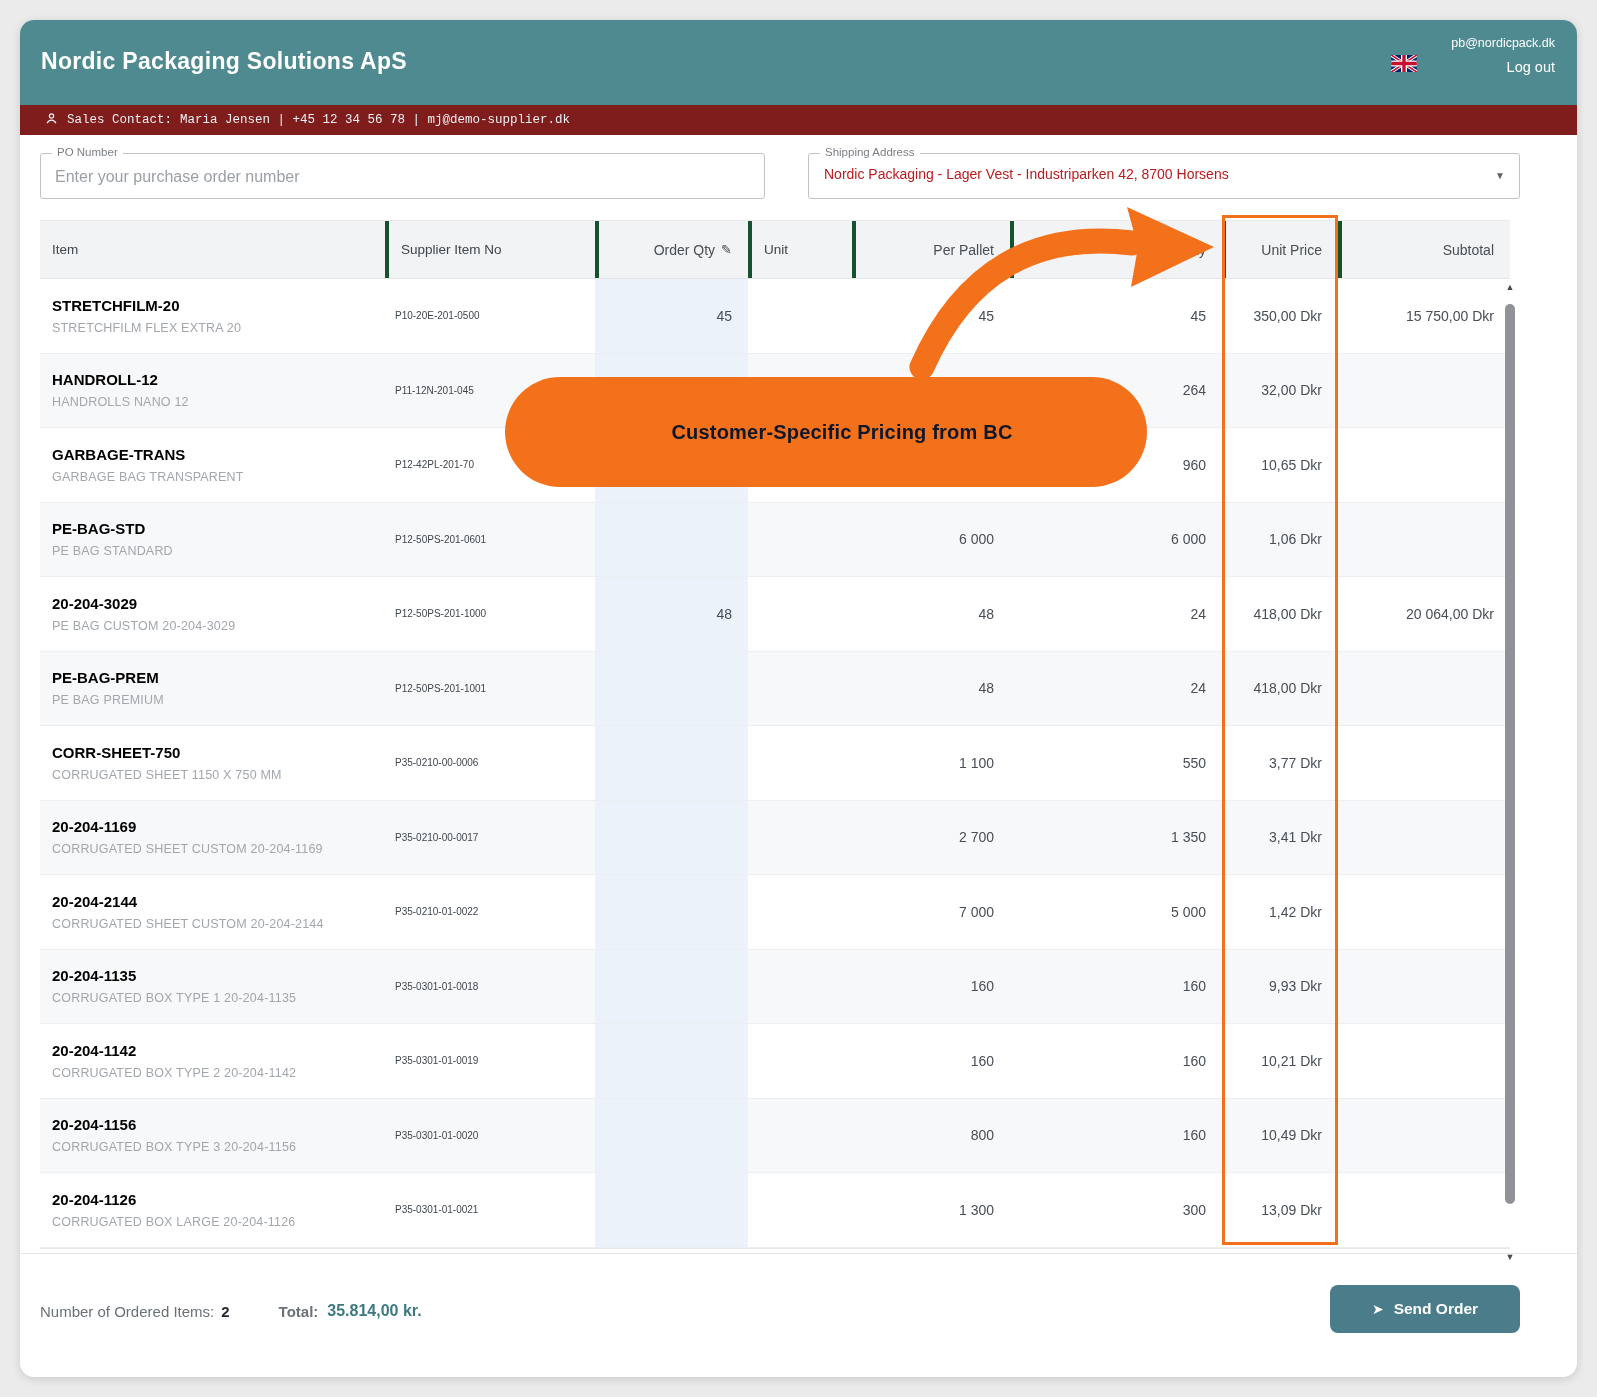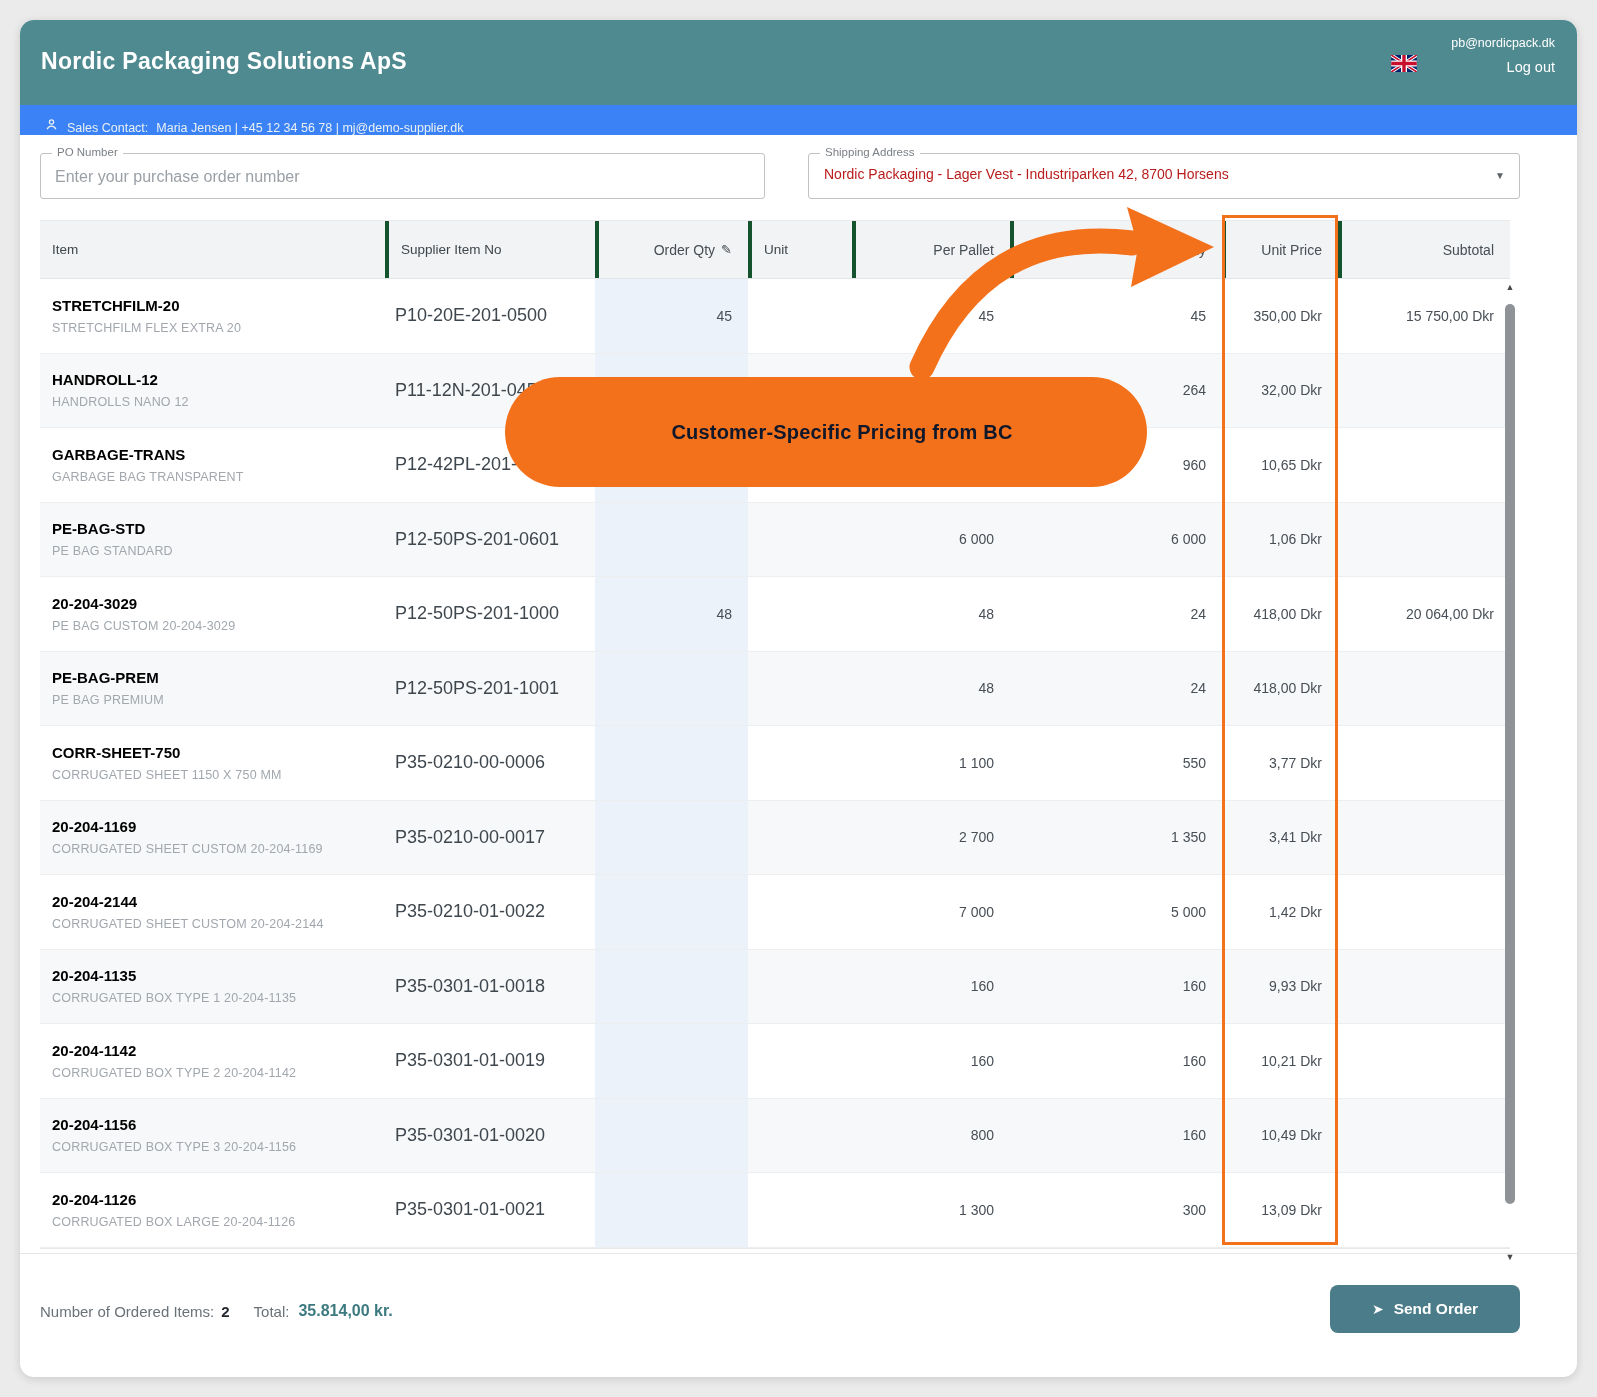--- a/index.html
+++ b/index.html
@@ -7,22 +7,22 @@
   .card{position:absolute;left:20px;top:20px;width:1557px;height:1357px;background:#fff;border-radius:14px;
         box-shadow:0 2px 10px rgba(0,0,0,.14);overflow:hidden;}
 
   
   .appbar{position:absolute;left:0;top:0;width:100%;height:85px;background:#4E8A90;}
   .appbar h1{position:absolute;left:21px;top:28px;margin:0;font-size:23px;font-weight:700;color:#fff;letter-spacing:.3px;}
   .topright{position:absolute;right:22px;top:16px;text-align:right;color:#fff;}
   .topright .email{font-size:12.5px;margin-bottom:9px;}
   .topright .logout{font-size:14.5px;cursor:pointer;}
   .flagbtn{position:absolute;right:160px;top:35px;width:26px;height:17px;cursor:pointer;}
-  .contactbar{position:absolute;left:0;top:85px;width:100%;height:30px;background:#3b82f6;color:#E9F1F2;
-              font-size:12.5px;display:flex;align-items:flex-end;padding-left:24px;box-sizing:border-box;gap:8px;}
+  .contactbar{position:absolute;left:0;top:85px;width:100%;height:30px;background:#7f1d1d;color:#E9F1F2;
+              font-size:12.5px;display:flex;align-items:center;padding-left:24px;box-sizing:border-box;gap:8px;font-family:Liberation Mono, monospace;}
 
   
   .field{position:absolute;height:46px;border:1px solid #BFC3C6;border-radius:3px;background:#fff;box-sizing:border-box;}
   .field .flabel{position:absolute;top:-8px;left:11px;background:#fff;padding:0 5px;font-size:11.5px;color:#7A7F84;}
   .po-field{left:20px;top:133px;width:725px;}
   .po-field input{border:none;outline:none;width:95%;height:100%;padding-left:14px;font-size:16px;color:#1F2430;
                   font-family:inherit;background:transparent;}
   .po-field input::placeholder{color:#9AA0A6;}
   .ship-field{left:788px;top:133px;width:712px;cursor:pointer;}
   .ship-field .sval{position:absolute;left:15px;top:12px;font-size:14px;color:#b91c1c;}
@@ -36,21 +36,21 @@
   .thead .c:first-child{border-left:none;}
   .tbody{height:969px;overflow:hidden;border-bottom:1px solid #E6E8EA;}
   .tbody .trow{height:74.5px;background:#fff;border-bottom:1px solid #EDEEF0;box-sizing:border-box;}
   .tbody .trow.alt{background:#F7F8F9;}
   .c{display:flex;align-items:center;box-sizing:border-box;}
   .c.left{padding-left:12px;}
   .c.num{justify-content:flex-end;padding-right:16px;font-size:14px;color:#474E55;}
   .c.item{padding-left:12px;}
   .code{font-size:15px;font-weight:700;color:#000000;margin-bottom:7px;}
   .desc{font-size:12.5px;color:#A1A7AD;letter-spacing:.2px;}
-  .sup{font-size:18px;color:#3F474E;padding-left:10px;}
+  .sup{font-size:10px;color:#3F474E;padding-left:10px;}
   .qtycell{background:#ECF2FA;}
   .pencil{font-size:13px;margin-left:6px;color:#3E464D;}
 
   
   .scrollbar{position:absolute;left:1482px;top:262px;width:16px;height:980px;}
   .scrollbar .arr{position:absolute;left:2px;width:12px;text-align:center;font-size:9px;color:#4A4A4A;}
   .scrollbar .up{top:0;}
   .scrollbar .down{bottom:0;}
   .thumb{position:absolute;left:3px;top:22px;width:10px;height:900px;background:#8F9296;border-radius:6px;cursor:grab;}
 
@@ -59,21 +59,21 @@
            box-sizing:border-box;pointer-events:none;z-index:6;}
   .callout{position:absolute;left:485px;top:357px;width:642px;height:110px;background:#F4711C;border-radius:55px;
            display:flex;align-items:center;justify-content:center;z-index:7;}
   .callout span{color:#0f172a;font-size:20px;font-weight:700;letter-spacing:.2px;margin-left:32px;}
   .arrow-svg{position:absolute;left:860px;top:175px;z-index:7;pointer-events:none;}
 
   
   .footdiv{position:absolute;left:0;top:1233px;width:100%;height:1px;background:#E4E6E8;}
   .footer{position:absolute;left:20px;top:1268px;height:46px;display:flex;align-items:center;font-size:15px;color:#6A7177;}
   .footer b{color:#23292F;margin-left:7px;}
-  .footer .total-label{margin-left:24px;}
+  .footer .total-label{margin-left:49px;font-weight:bold;}
   .footer .total-val{margin-left:9px;font-weight:700;color:#3C7A80;font-size:16px;}
   .sendbtn{position:absolute;left:1310px;top:1265px;width:190px;height:48px;background:#4A7D89;border:none;border-radius:8px;
            color:#fff;font-size:15.5px;font-weight:700;display:flex;align-items:center;justify-content:center;gap:10px;
            cursor:pointer;font-family:inherit;}
   .sendbtn .sicon{font-size:14px;}
 </style>
 </head>
 <body>
 
 <div class="page">

